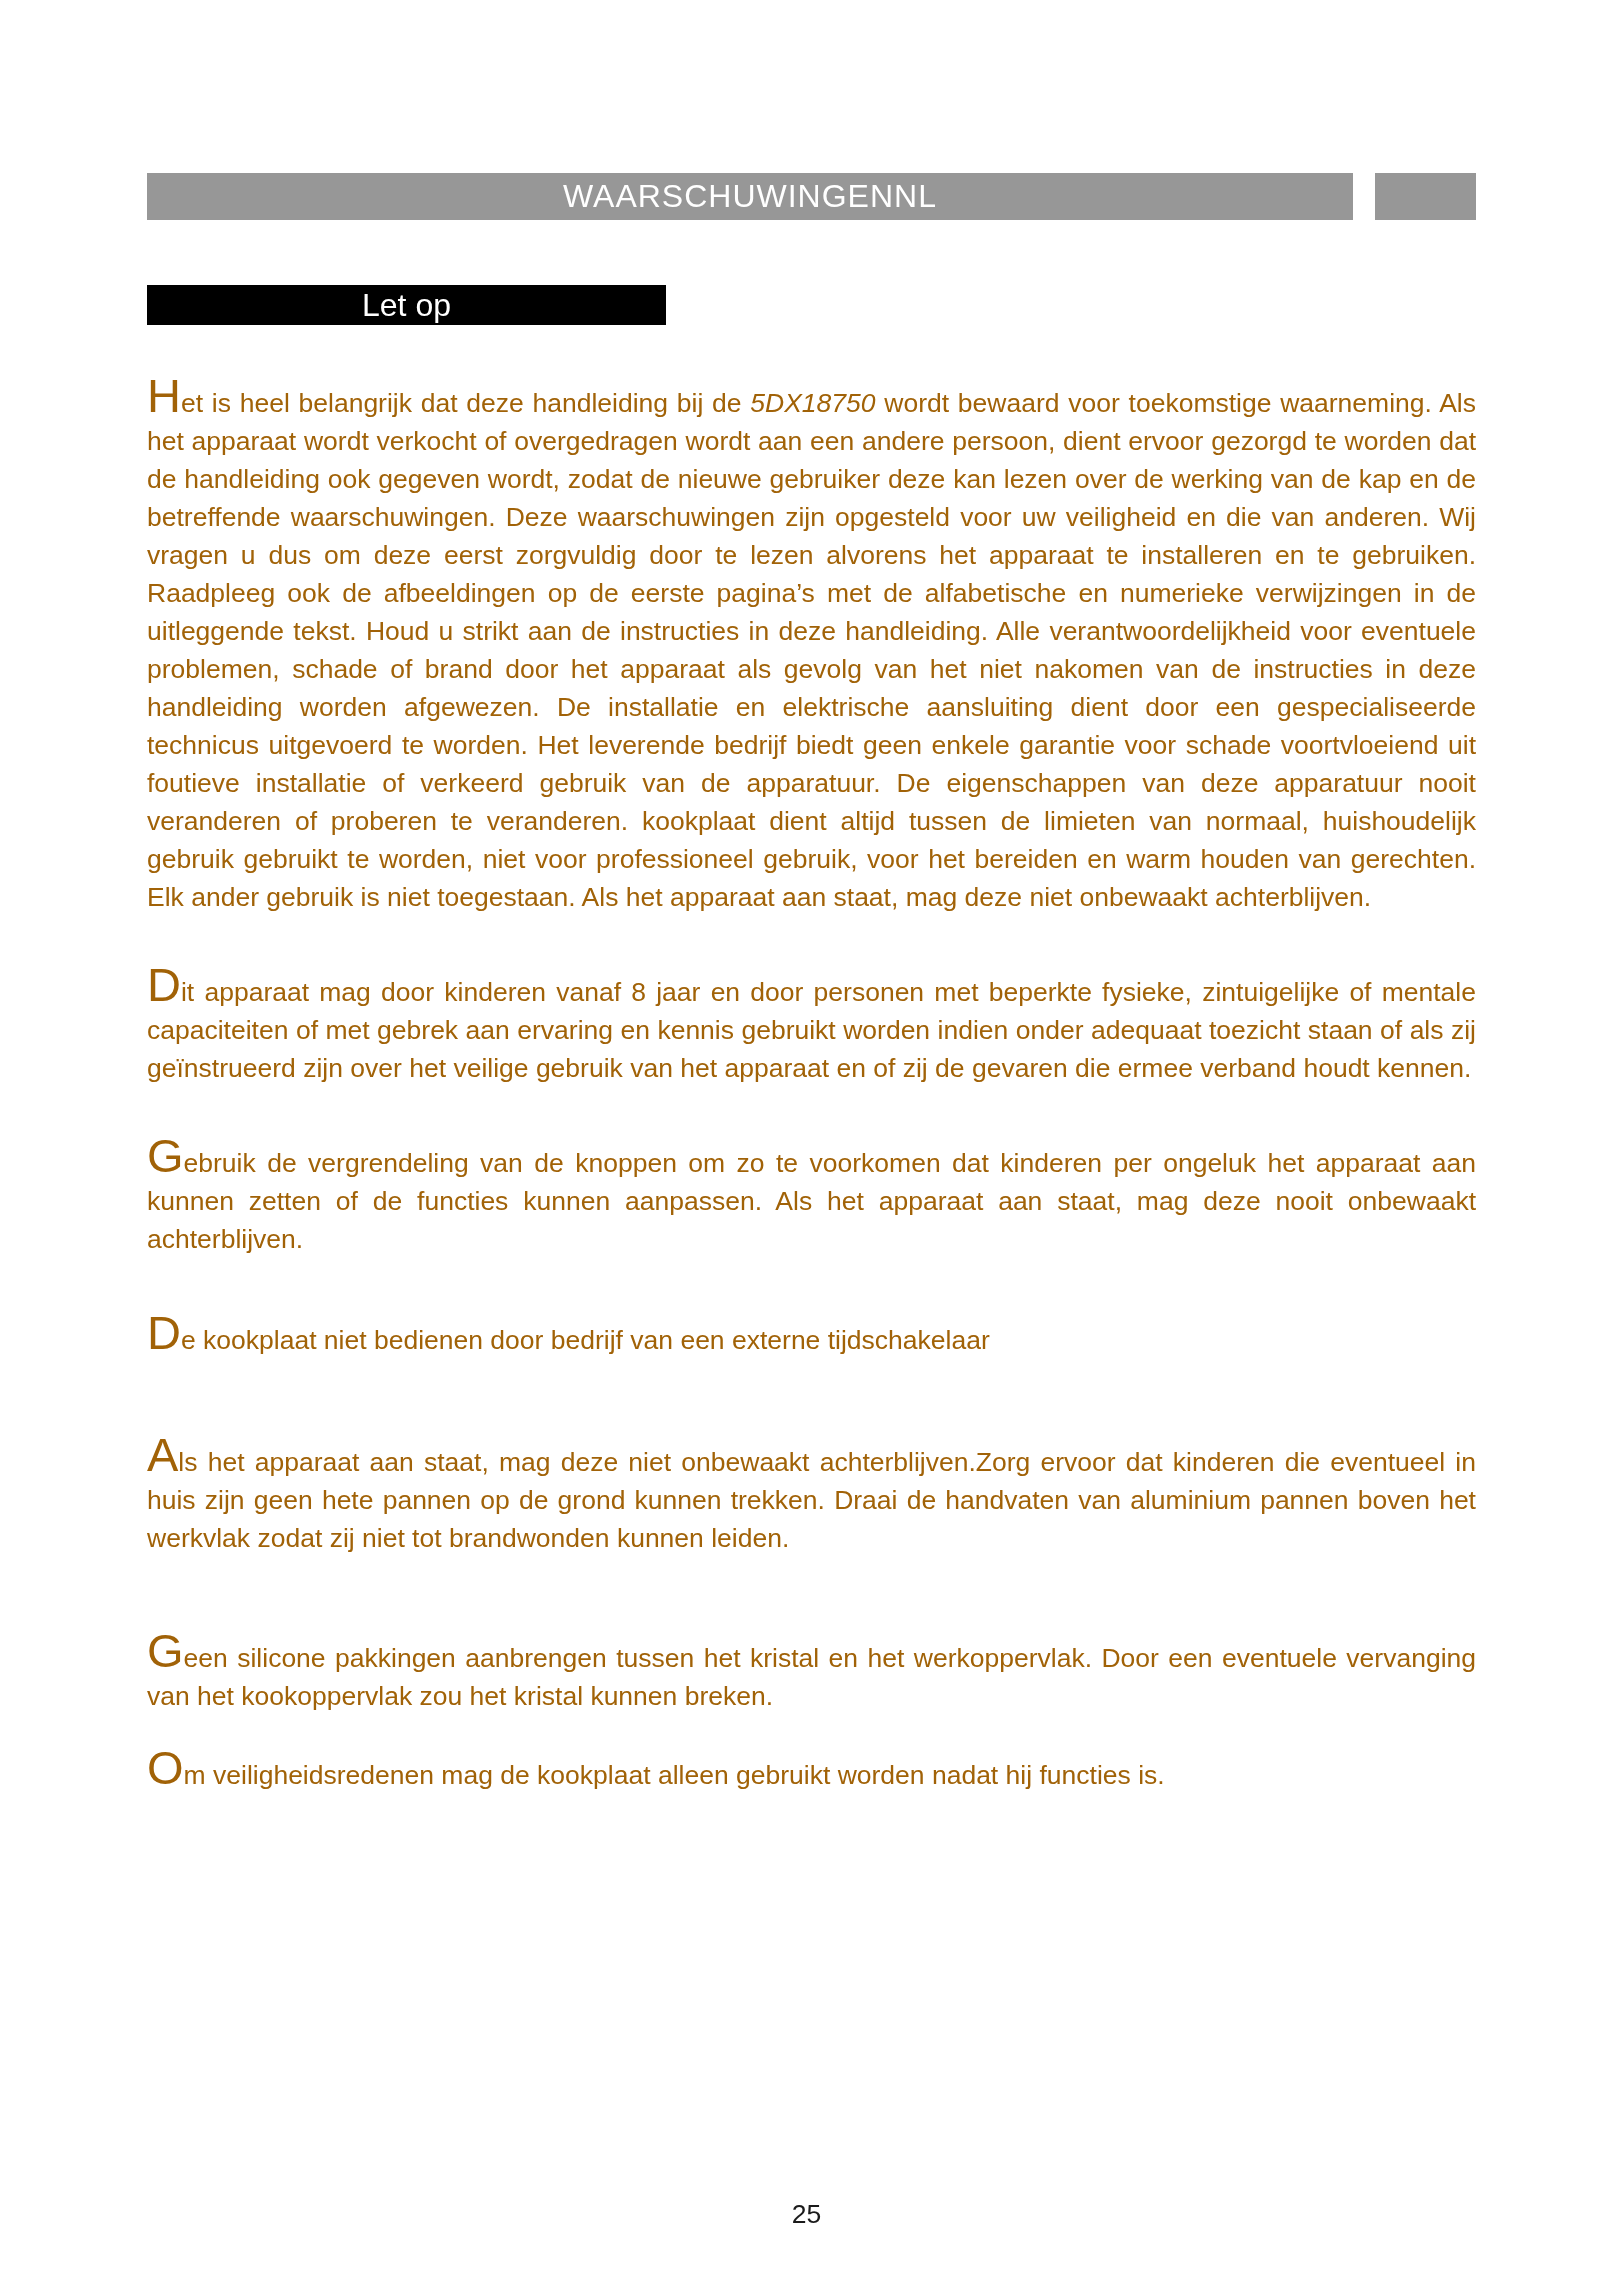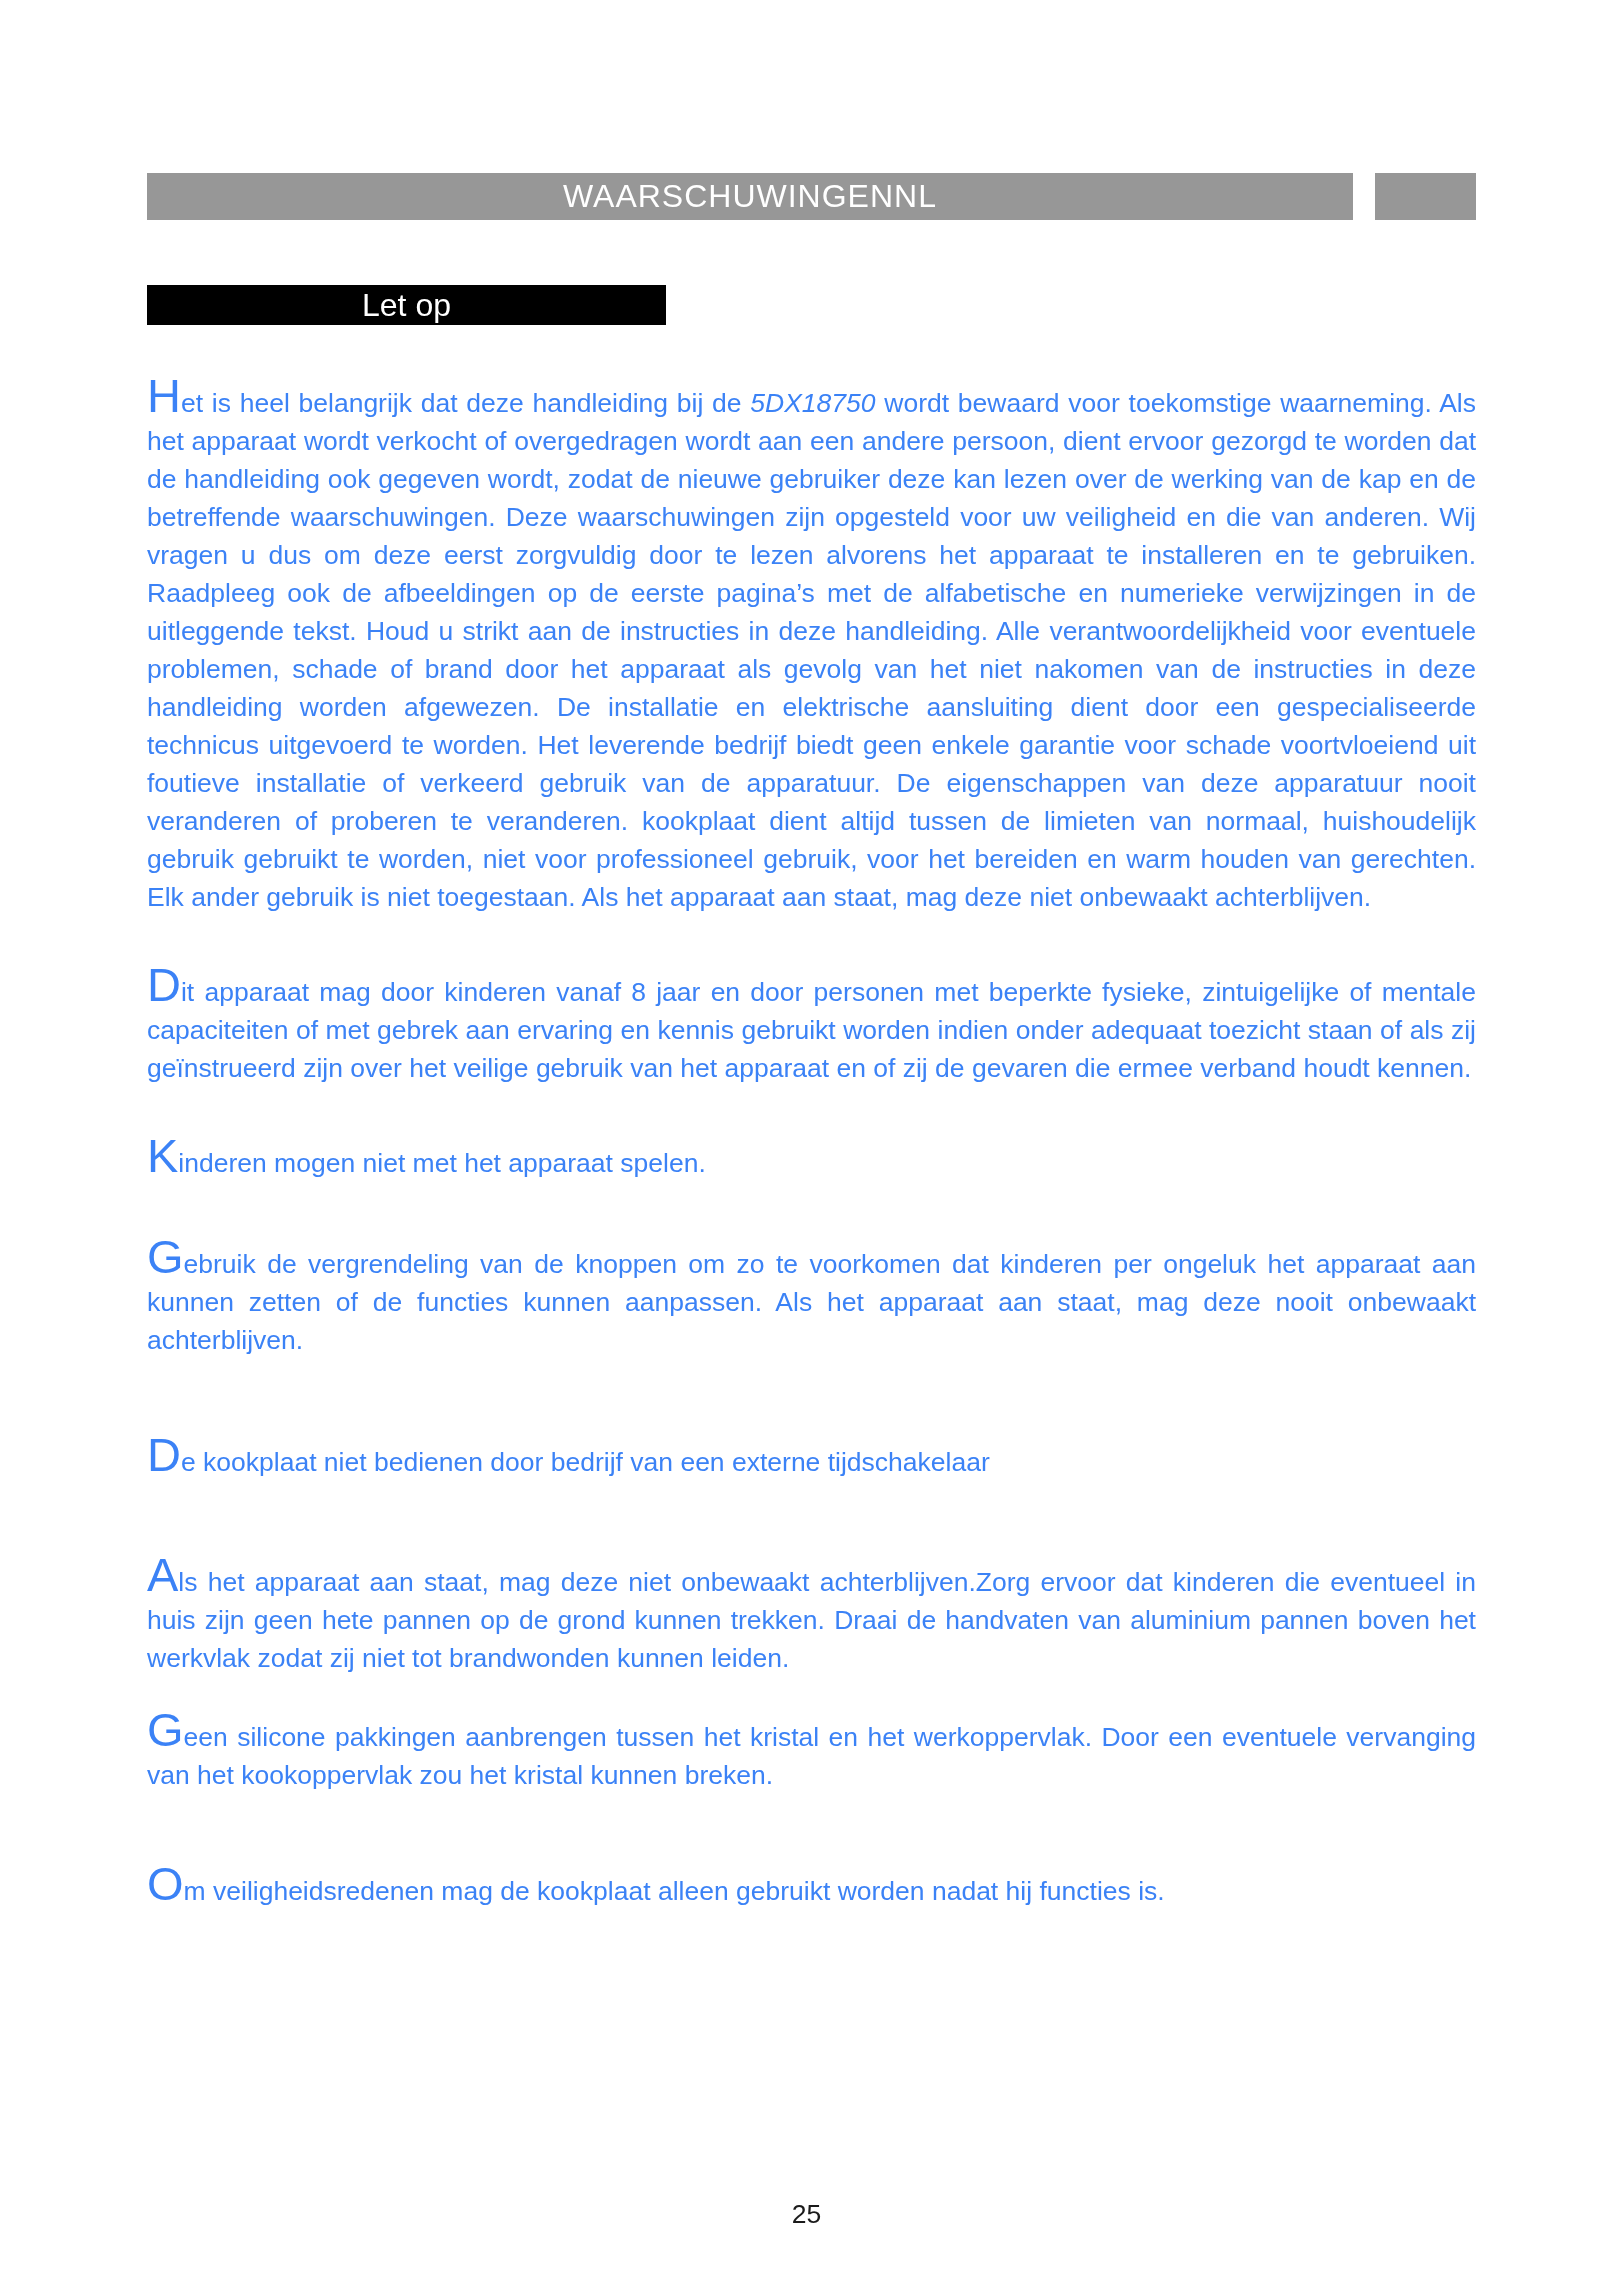--- a/index.html
+++ b/index.html
@@ -52,21 +52,21 @@
     background: #000000;
     color: #ffffff;
     display: flex;
     align-items: center;
     justify-content: center;
     font-size: 32px;
     margin-bottom: 59px;
   }
 
   .body-text {
-    color: #3b82f6;
+    color: #a16207;
     font-size: 26.5px;
     line-height: 38px;
     text-align: justify;
   }
 
   .para { margin: 0 0 57px 0; }
   .para:nth-child(3) { margin-bottom: 63px; }   
   .para:nth-child(4) { margin-bottom: 84px; }   
   .para:nth-child(5) { margin-bottom: 82px; }   
   .para:nth-child(6) { margin-bottom: 41px; }   
@@ -103,21 +103,20 @@
       <div class="side-block"></div>
     </div>
 
     <div class="notice-bar">
       <span>Let op</span>
     </div>
 
     <div class="body-text" id="paragraphs">
         <p class="para"><span class="initial">H</span><span>et is heel belangrijk dat deze handleiding bij de </span><span class="italic">5DX18750</span><span> wordt bewaard voor toekomstige waarneming. Als het apparaat wordt verkocht of overgedragen wordt aan een andere persoon, dient ervoor gezorgd te worden dat de handleiding ook gegeven wordt, zodat de nieuwe gebruiker deze kan lezen over de werking van de kap en de betreffende waarschuwingen. Deze waarschuwingen zijn opgesteld voor uw veiligheid en die van anderen. Wij vragen u dus om deze eerst zorgvuldig door te lezen alvorens het apparaat te installeren en te gebruiken. Raadpleeg ook de afbeeldingen op de eerste pagina’s met de alfabetische en numerieke verwijzingen in de uitleggende tekst. Houd u strikt aan de instructies in deze handleiding. Alle verantwoordelijkheid voor eventuele problemen, schade of brand door het apparaat als gevolg van het niet nakomen van de instructies in deze handleiding worden afgewezen. De installatie en elektrische aansluiting dient door een gespecialiseerde technicus uitgevoerd te worden. Het leverende bedrijf biedt geen enkele garantie voor schade voortvloeiend uit foutieve installatie of verkeerd gebruik van de apparatuur. De eigenschappen van deze apparatuur nooit veranderen of proberen te veranderen. kookplaat dient altijd tussen de limieten van normaal, huishoudelijk gebruik gebruikt te worden, niet voor professioneel gebruik, voor het bereiden en warm houden van gerechten. Elk ander gebruik is niet toegestaan. Als het apparaat aan staat, mag deze niet onbewaakt achterblijven.</span></p>
         <p class="para"><span class="initial">D</span><span>it apparaat mag door kinderen vanaf 8 jaar en door personen met beperkte fysieke, zintuigelijke of mentale capaciteiten of met gebrek aan ervaring en kennis gebruikt worden indien onder adequaat toezicht staan of als zij geïnstrueerd zijn over het veilige gebruik van het apparaat en of zij de gevaren die ermee verband houdt kennen.</span></p>
-        <p class="para"><span class="initial">K</span><span>inderen mogen niet met het apparaat spelen.</span></p>
         <p class="para"><span class="initial">G</span><span>ebruik de vergrendeling van de knoppen om zo te voorkomen dat kinderen per ongeluk het apparaat aan kunnen zetten of de functies kunnen aanpassen. Als het apparaat aan staat, mag deze nooit onbewaakt achterblijven.</span></p>
         <p class="para"><span class="initial">D</span><span>e kookplaat niet bedienen door bedrijf van een externe tijdschakelaar</span></p>
         <p class="para"><span class="initial">A</span><span>ls het apparaat aan staat, mag deze niet onbewaakt achterblijven.Zorg ervoor dat kinderen die eventueel in huis zijn geen hete pannen op de grond kunnen trekken. Draai de handvaten van aluminium pannen boven het werkvlak zodat zij niet tot brandwonden kunnen leiden.</span></p>
         <p class="para"><span class="initial">G</span><span>een silicone pakkingen aanbrengen tussen het kristal en het werkoppervlak. Door een eventuele vervanging van het kookoppervlak zou het kristal kunnen breken.</span></p>
         <p class="para"><span class="initial">O</span><span>m veiligheidsredenen mag de kookplaat alleen gebruikt worden nadat hij functies is.</span></p>
       </div>
 
   </div>
 
   <div class="page-number">25</div>

